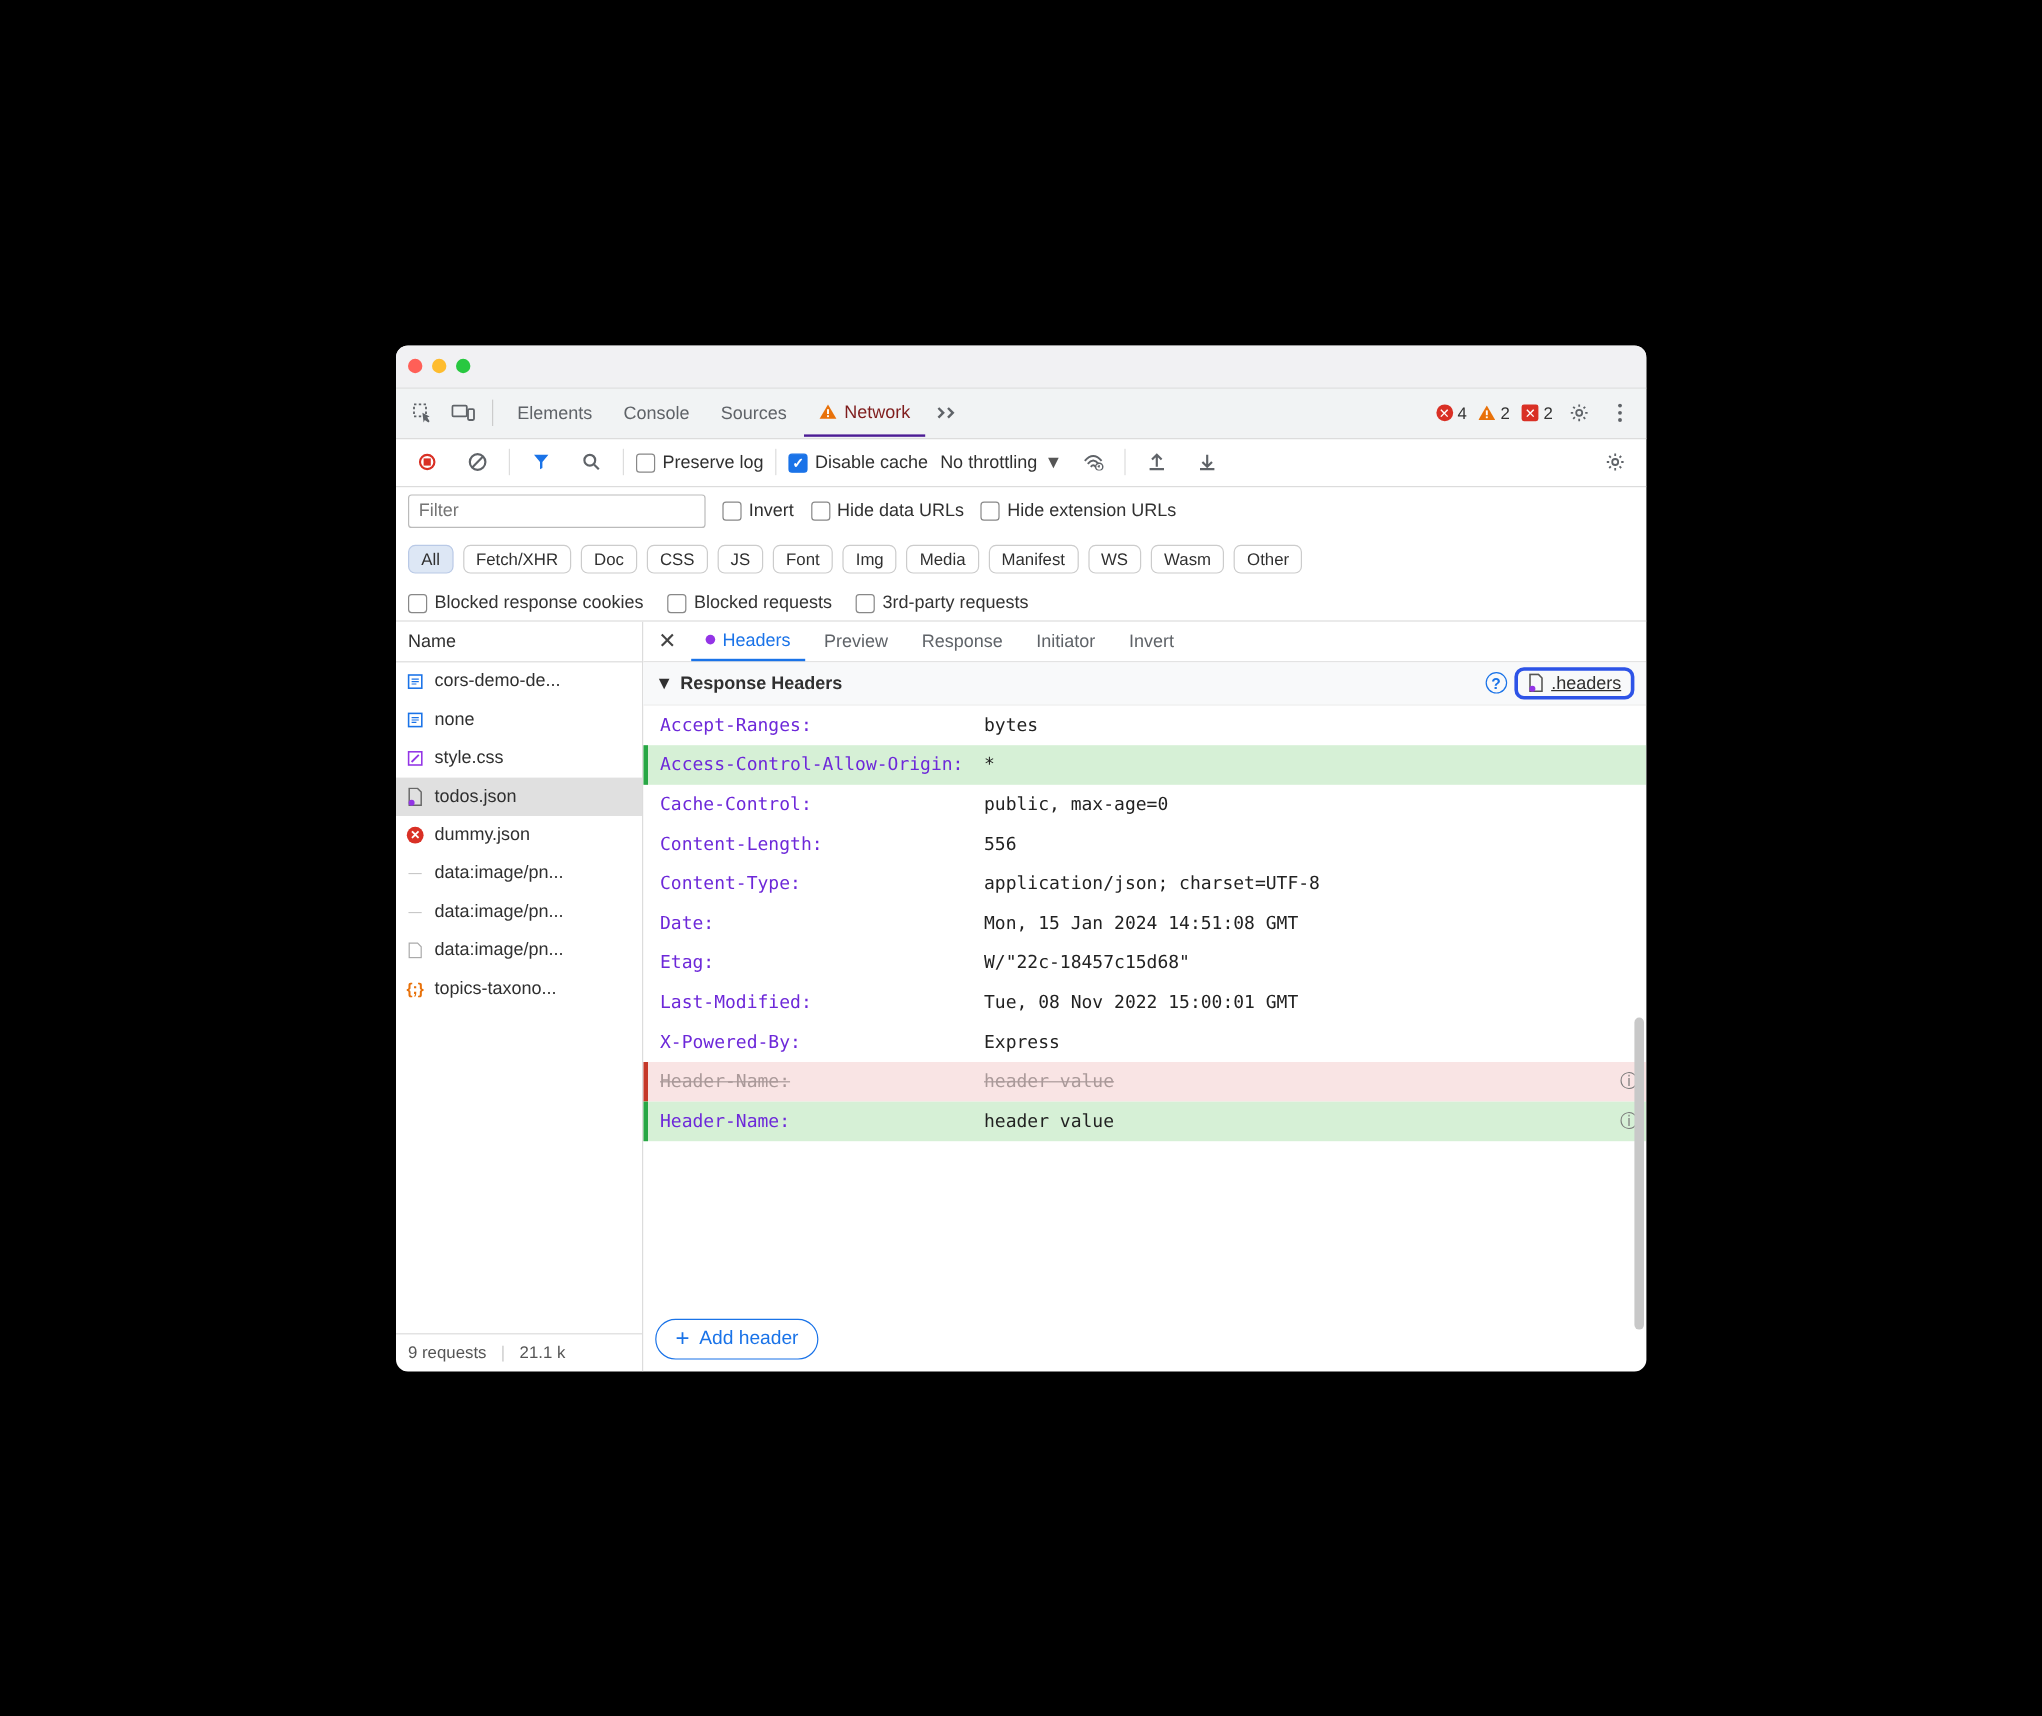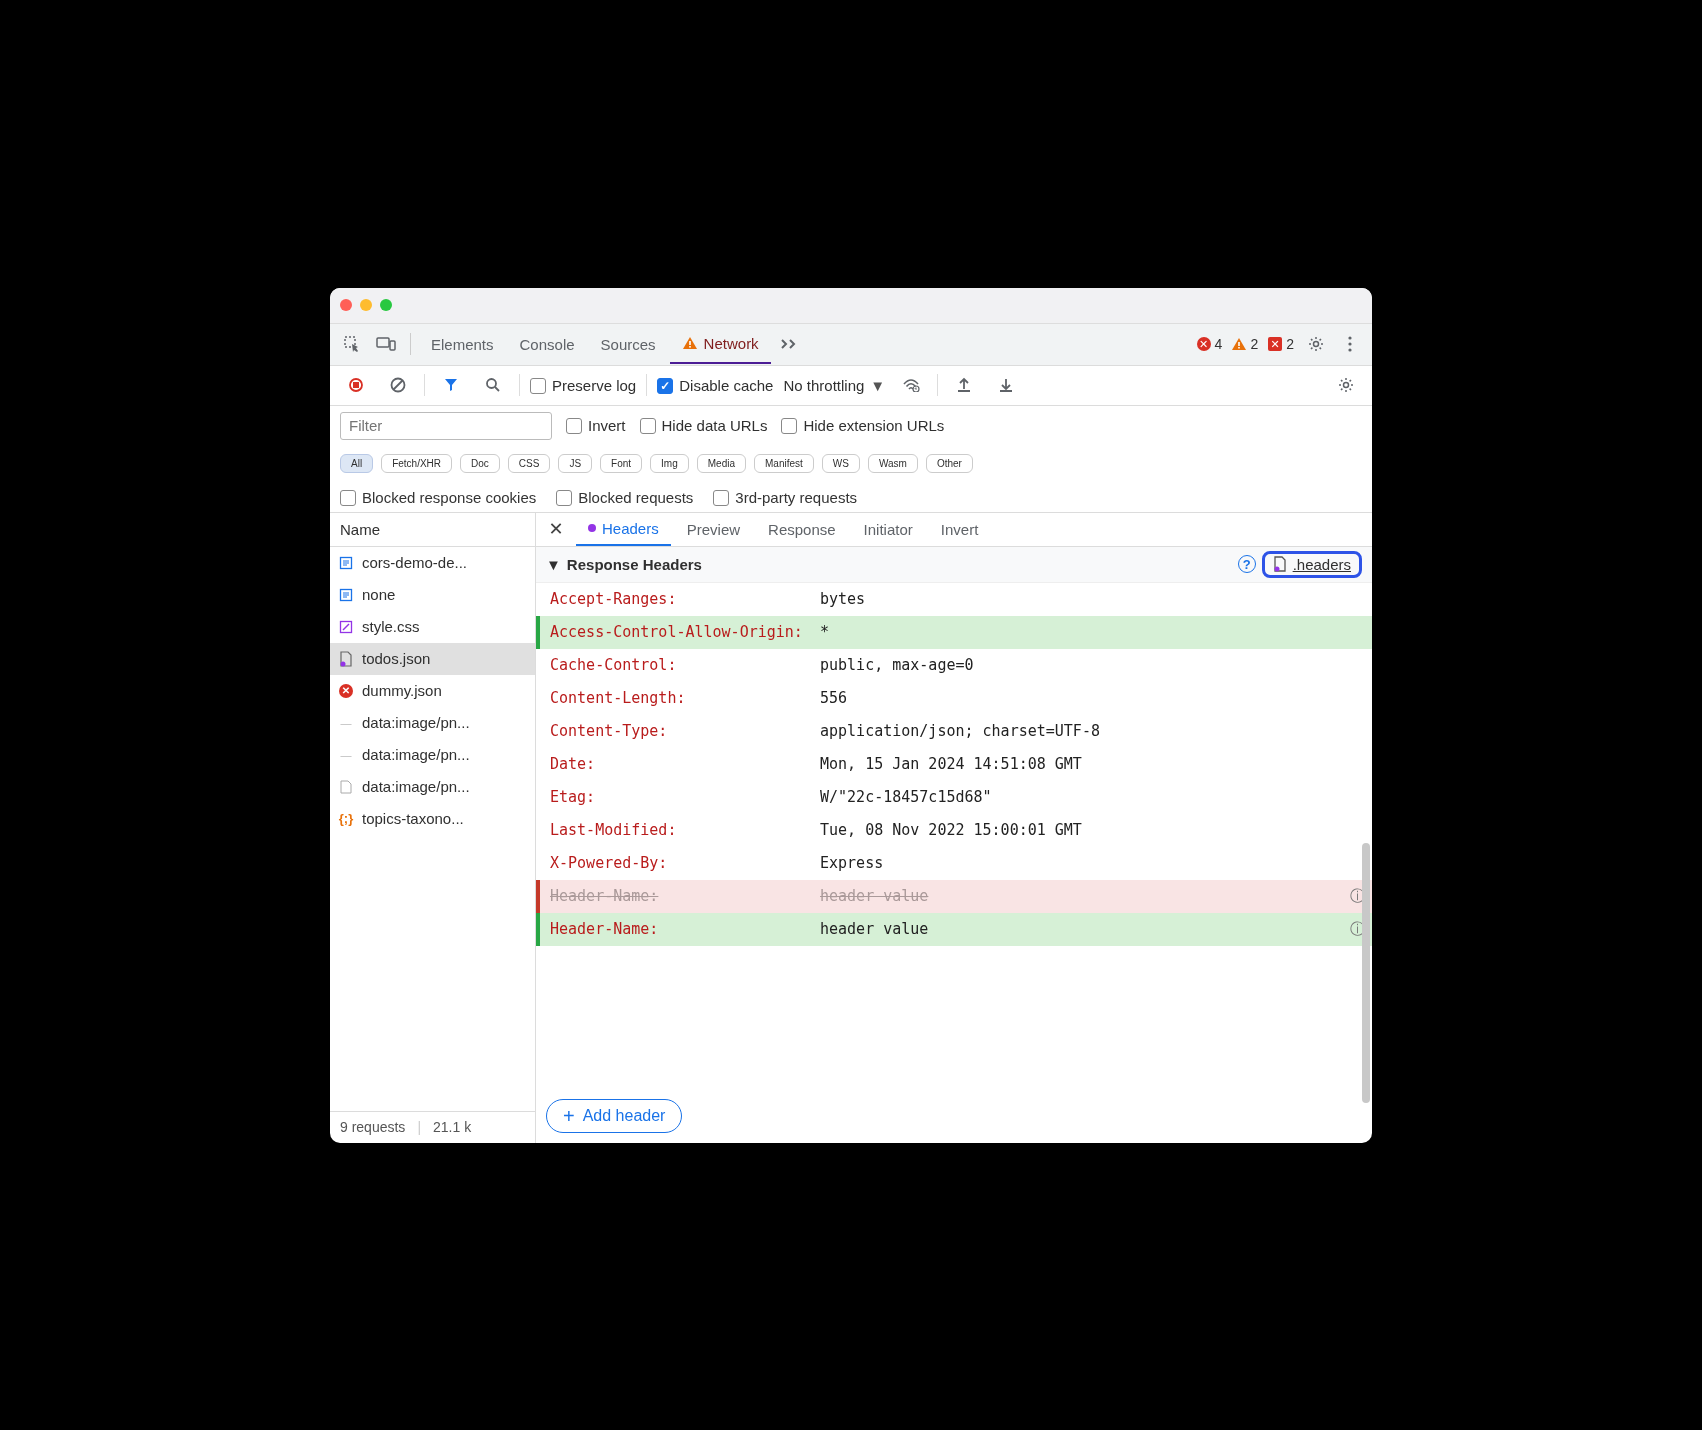--- a/index.html
+++ b/index.html
@@ -19,24 +19,24 @@
   .badge { display:inline-flex; align-items:center; gap:4px; font-size:14px; color:#333; padding:0 4px;}
   .badge .ico { width:14px; height:14px; display:inline-flex; align-items:center; justify-content:center; font-size:11px; color:#fff; border-radius:2px;}
 
   .toolbar { height: 40px; border-bottom:1px solid #dcdcdc; display:flex; align-items:center; padding: 0 10px; gap:10px; font-size:15px; color:#303030;}
   .cb { display:flex; align-items:flex-end; gap:6px;}
   .checkbox { width:16px; height:16px; border:1.5px solid #888; border-radius:3px; display:inline-flex; align-items:center; justify-content:center; background:#fff;}
   .checkbox.checked { background:#1a73e8; border-color:#1a73e8;}
   .checkbox.checked::after{content:"✓"; color:#fff; font-size:12px; font-weight:bold;}
 
   .filterbar { border-bottom:1px solid #dcdcdc; padding: 6px 10px; display:flex; flex-wrap:wrap; gap:10px 14px; align-items:center; font-size:15px;}
-  .filterinput { width:212px; height:28px; border:1px solid #bbb; border-radius:3px; padding:2px 8px; color:#777; font-size:15px;}
+  .filterinput { width:248px; height:28px; border:1px solid #bbb; border-radius:3px; padding:2px 8px; color:#777; font-size:15px;}
 
   .pillrow { display:flex; gap:8px; flex-wrap:wrap; width:100%; margin-top:4px;}
-  .pill { border:1px solid #ccc; border-radius:6px; padding:3px 10px; font-size:10px; cursor:pointer;}
+  .pill { border:1px solid #ccc; border-radius:6px; padding:3px 10px; font-size:14px; cursor:pointer;}
   .pill.active { background:#dde7f5; border-color:#b9c9e6;}
 
   .cbrow { display:flex; gap:20px; width:100%; margin-top:6px; font-size:15px; color:#333;}
 
   .content { flex:1; display:flex; overflow:hidden; position:relative;}
   .left { width: 206px; border-right:1px solid #dcdcdc; display:flex; flex-direction:column;}
   .lhead { height:34px; border-bottom:1px solid #dcdcdc; display:flex; align-items:center; padding:0 10px; font-size:15px;}
   .reqlist { flex:1; overflow:auto; font-size:15px;}
   .req { height:32px; display:flex; align-items:center; gap:8px; padding:0 8px; cursor:pointer; white-space:nowrap; overflow:hidden;}
   .req.selected { background:#e0e0e0;}
@@ -48,21 +48,21 @@
   .rtabs { height:34px; border-bottom:1px solid #dcdcdc; display:flex; align-items:center; gap:4px; padding:0 4px; font-size:15px;}
   .rtab { padding: 0 12px; height:34px; display:flex; align-items:center; gap:6px; color:#5f6368; cursor:pointer;}
   .rtab.active { color:#1a73e8; border-bottom:2px solid #1a73e8;}
   .rhdr { height:36px; border-bottom:1px solid #eee; background:#f8f9fa; display:flex; align-items:center; padding:0 10px; font-size:15px; font-weight:600; gap:6px;}
   .rhdr .fill{flex:1;}
   .hdrfile { border:3px solid #2d53e7; border-radius:8px; padding:2px 8px; display:flex; align-items:center; gap:6px; color:#303030; font-weight:normal;}
   .hdrfile span{text-decoration:underline;}
 
   .headers { flex:1; overflow:auto; font-family: ui-monospace, Menlo, monospace; font-size:15px;}
   .hrow { display:flex; min-height:33px; align-items:center; padding:3px 0; border-left:4px solid transparent;}
-  .hname { width: 280px; padding-left:10px; color:#b91c1c;}
+  .hname { width: 280px; padding-left:10px; color:#6d28d9;}
   .hval { flex:1; color:#222; padding-right:30px;}
   .hrow.green { background:#d6f0d6; border-left-color:#28a745;}
   .hrow.pinkstrike { background:#f9e4e4; border-left-color:#c53929;}
   .hrow.pinkstrike .hname, .hrow.pinkstrike .hval { color:#a99; text-decoration: line-through;}
   .hrow .info{ width:22px; color:#777; font-size:15px;}
   
   .addbtn { margin:10px; border:1px solid #1a73e8; color:#1a73e8; border-radius:18px; padding:6px 16px; display:inline-flex; align-items:center; gap:8px; font-size:16px; cursor:pointer; font-weight:500;}
   
   .vscroll{ position:absolute; right:2px; top:330px; width:8px; height:260px; background:#c8c8c8; border-radius:4px;}
   

